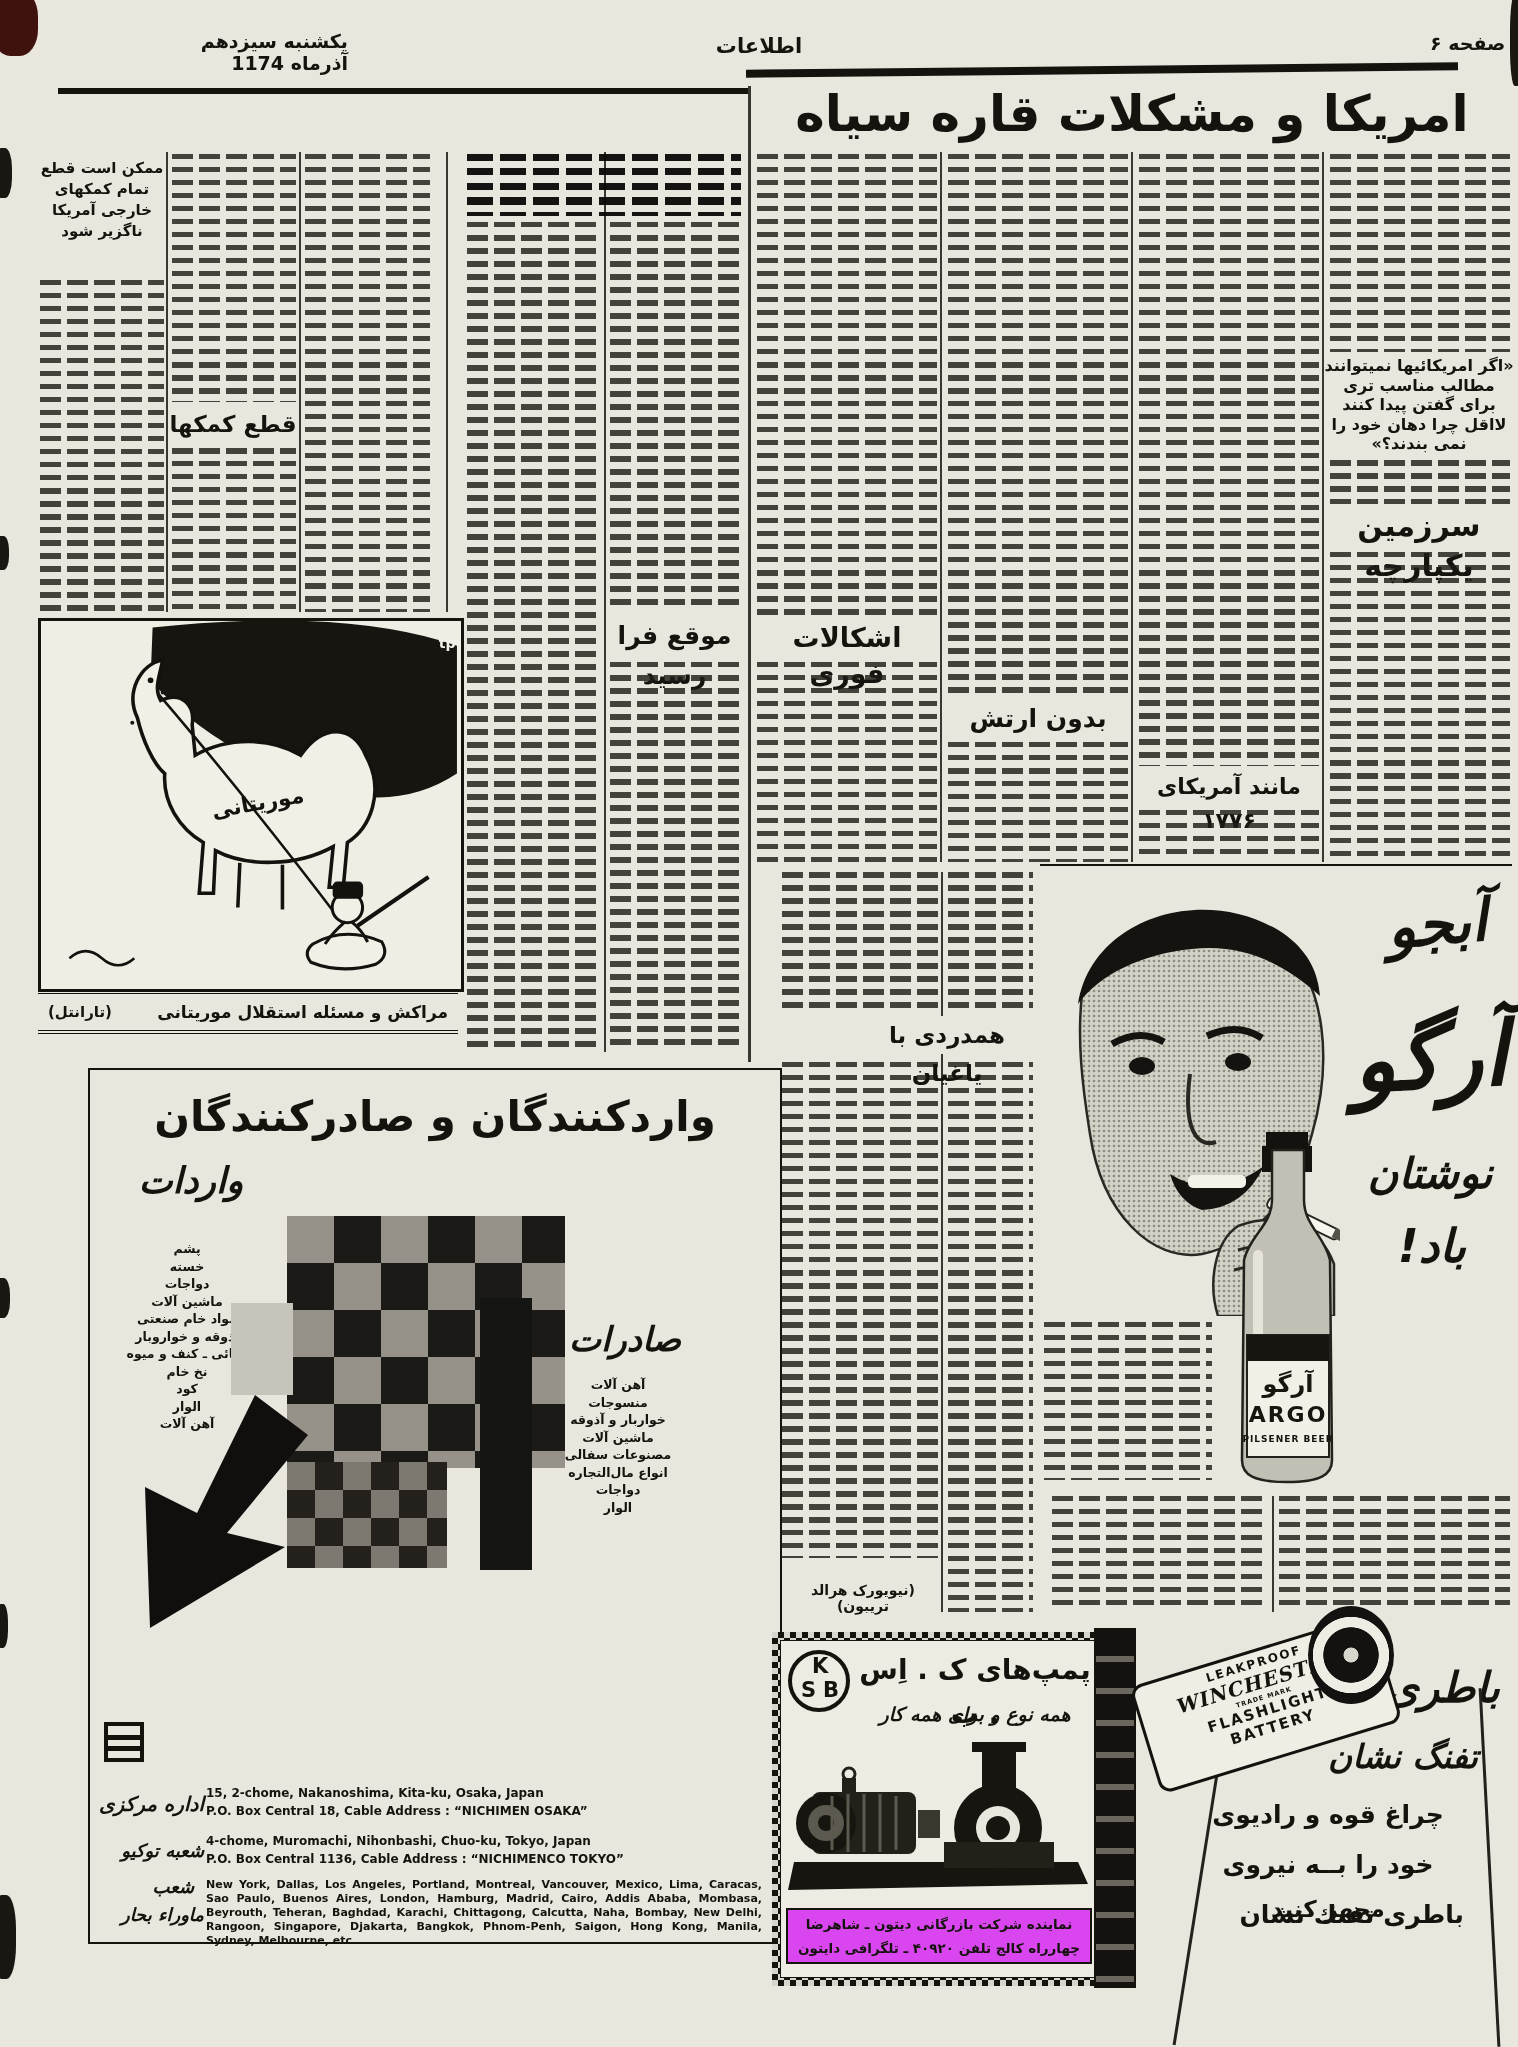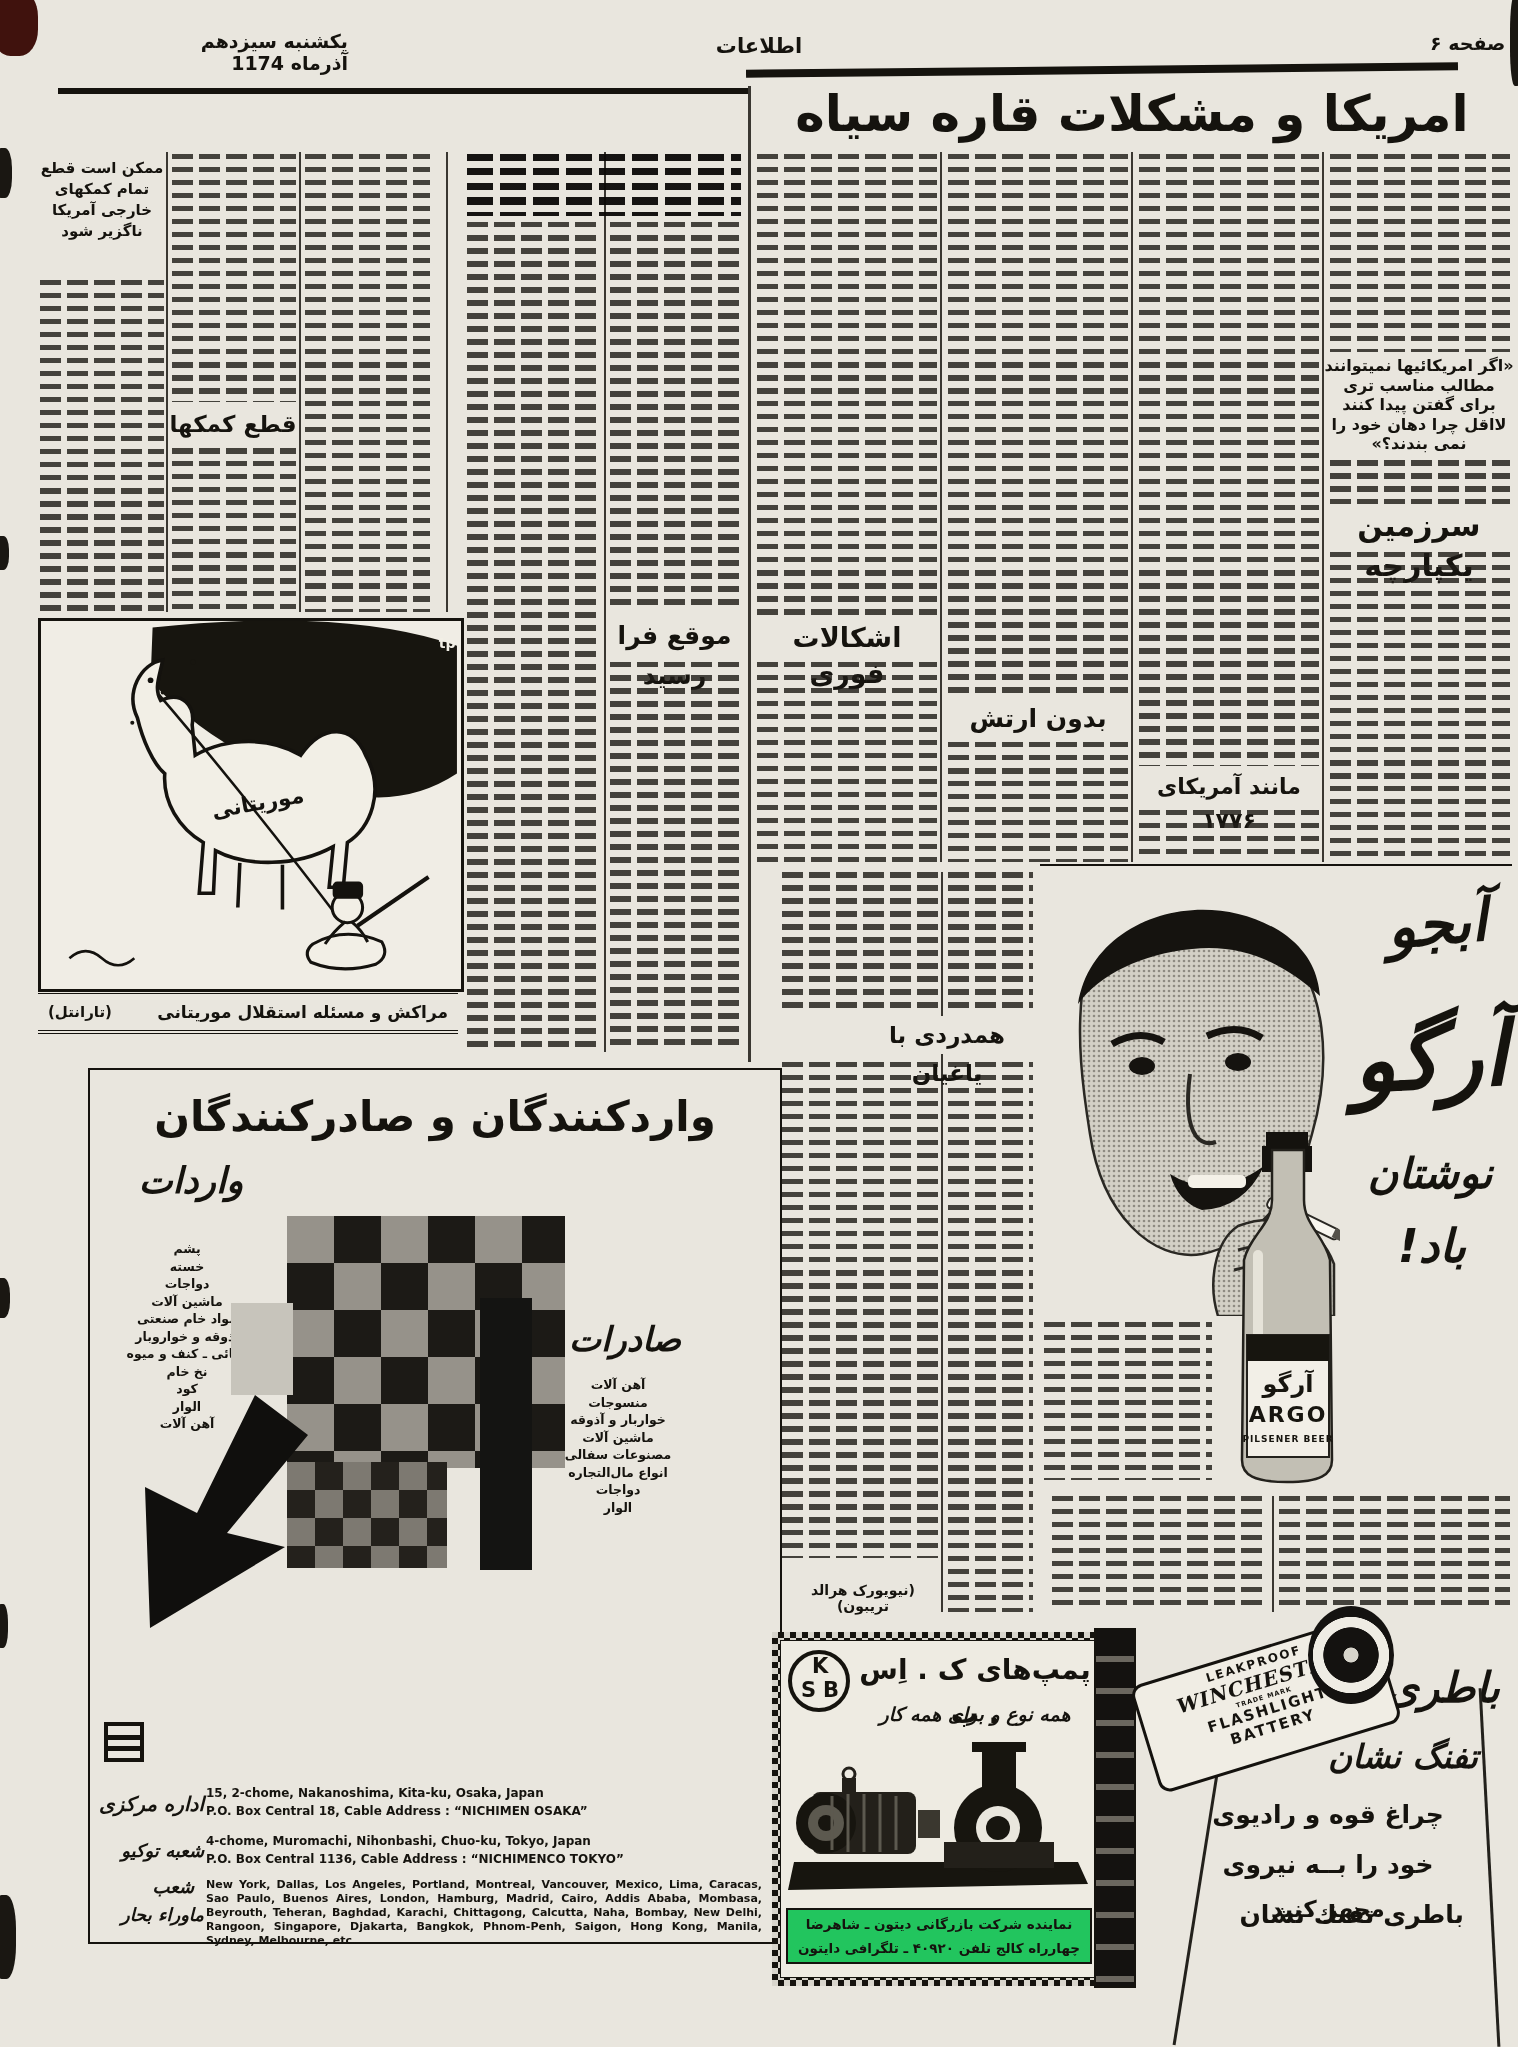--- a/index.html
+++ b/index.html
@@ -253,21 +253,21 @@
     <rect x="56" y="44" width="14" height="16" fill="#23201a"></rect>
       <circle cx="63" cy="40" r="6" fill="none" stroke="#23201a" stroke-width="3"></circle>
     <circle cx="212" cy="94" r="44" fill="#17150f"></circle>
     <circle cx="212" cy="94" r="22" fill="#e9e6dd"></circle>
       <circle cx="212" cy="94" r="12" fill="#17150f"></circle>
     <rect x="196" y="16" width="34" height="44" fill="#17150f"></rect>
     <rect x="186" y="8" width="54" height="10" fill="#17150f"></rect>
     <rect x="158" y="108" width="110" height="26" fill="#23201a"></rect>
   </svg>
   <div class="ab fa ctr" style="left:786px;top:1908px;width:306px;height:56px;border:2.5px solid #15130e;font-size:13.5px;line-height:24px;
-              box-sizing:border-box;padding:2px 4px;background:#22c55e;">نماینده شرکت بازرگانی دیتون ـ شاهرضا چهارراه کالج تلفن ۴۰۹۲۰ ـ تلگرافی دایتون</div>
+              box-sizing:border-box;padding:2px 4px;background:#d946ef;">نماینده شرکت بازرگانی دیتون ـ شاهرضا چهارراه کالج تلفن ۴۰۹۲۰ ـ تلگرافی دایتون</div>
 
   <div class="ab" style="left:1094px;top:1628px;width:38px;height:356px;border:2px solid #15130e;
               background:repeating-linear-gradient(to bottom,#141210 0 26px,#6b675f 26px 32px);"></div>
 
   <div class="ab" style="left:1140px;top:1648px;width:252px;height:112px;transform:rotate(-17deg);border:3px solid #14120e;border-radius:12px;
               background:#f0ede4;box-sizing:border-box;text-align:center;z-index:2;">
     <div style="font-size:12px;font-weight:bold;letter-spacing:2px;margin-top:4px;">LEAKPROOF</div>
     <div class="serif it" style="font-size:20px;font-weight:bold;letter-spacing:1px;">WINCHESTER</div>
     <div style="font-size:6.5px;font-weight:bold;letter-spacing:1px;">TRADE MARK</div>
     <div style="font-size:15px;font-weight:bold;letter-spacing:2px;">FLASHLIGHT</div>

